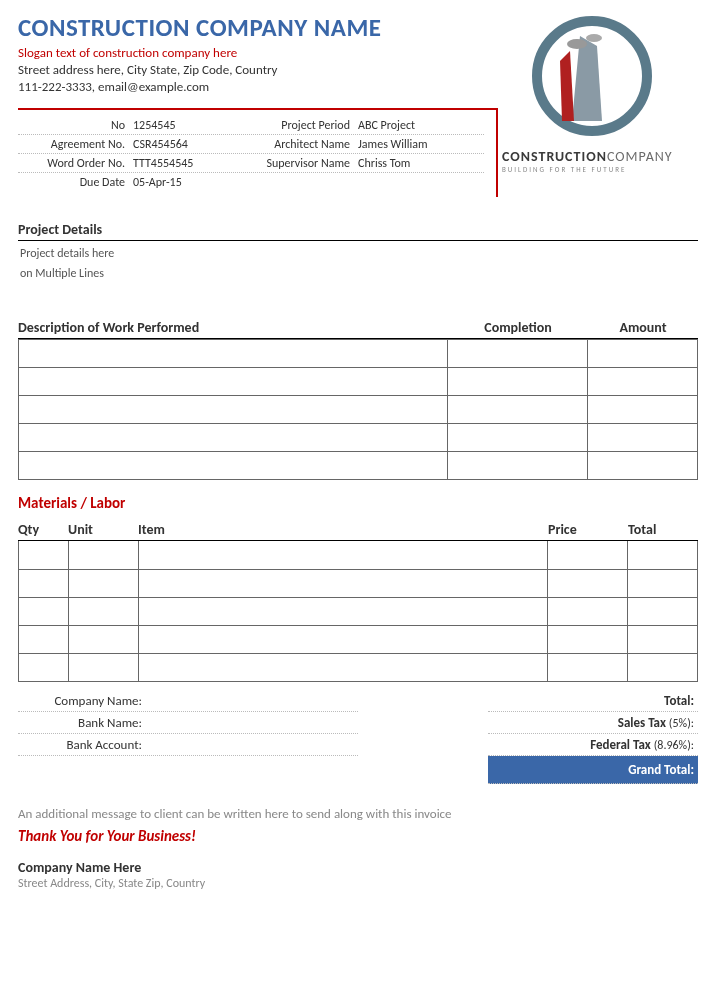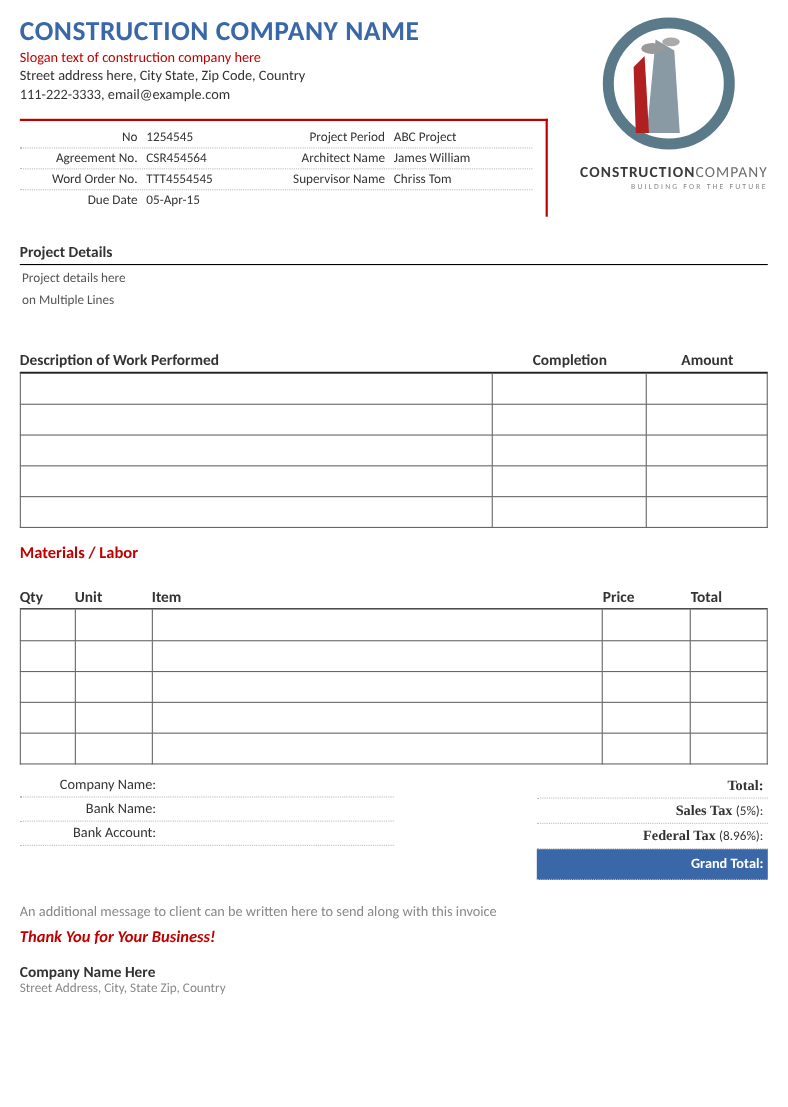--- a/index.html
+++ b/index.html
@@ -1,21 +1,21 @@
 <!DOCTYPE html>
 <html><head>
 <meta charset="utf-8">
 <style>
   * { box-sizing: border-box; margin: 0; padding: 0; }
   body { font-family: Calibri, Arial, sans-serif; font-size: 13px; color: #333; width: 716px; background: #fff; padding: 12px 18px; }
   .header { position: relative; }
   .company-name { color: #3a67a8; font-size: 25px; font-weight: bold; letter-spacing: 0.5px; }
   .slogan { color: #c00000; font-size: 13px; margin-top: 2px; }
   .addr, .contact { color: #333; font-size: 13px; margin-top: 2px; }
-  .logo-box { position: absolute; right: 0; top: -6px; width: 180px; text-align: right; }
+  .logo-box { position: absolute; right: 16px; top: -6px; width: 180px; text-align: left; }
   .logo-circle { width: 140px; height: 140px; margin: 0 auto; position: relative; }
   .logo-text1 { font-size: 14px; color: #6b6b6b; letter-spacing: 1px; margin-top: 2px; }
   .logo-text1 b { color: #3a3a3a; }
   .logo-text2 { font-size: 7px; color: #888; letter-spacing: 2px; }
   .red-box { border-top: 2px solid #c00000; border-right: 2px solid #c00000; margin-top: 14px; width: 480px; padding: 6px 12px 6px 0; }
   .info-row { display: flex; border-bottom: 1px dotted #bbb; padding: 2px 0; }
   .info-row:last-child { border-bottom: none; }
   .info-lbl { width: 115px; text-align: right; padding-right: 8px; font-size: 12px; }
   .info-val { width: 110px; font-size: 12px; }
   .two-col { display: flex; gap: 60px; margin-top: 24px; }
@@ -26,36 +26,36 @@
   .section-h { font-weight: bold; font-size: 14px; margin-top: 36px; display: flex; border-bottom: 1px solid #000; padding-bottom: 2px; }
   .sh-desc { flex: 1; }
   .sh-comp { width: 140px; text-align: center; }
   .sh-amt { width: 110px; text-align: center; }
   table.grid { width: 100%; border-collapse: collapse; }
   table.grid td { border: 1px solid #666; height: 28px; }
   .work td:nth-child(1) { width: auto; }
   .work td:nth-child(2) { width: 140px; }
   .work td:nth-child(3) { width: 110px; }
   .mat-title { color: #c00000; font-weight: bold; font-size: 15px; margin-top: 14px; }
-  .mat-head { display: flex; font-weight: bold; font-size: 14px; border-bottom: 1px solid #000; padding: 2px 0; margin-top: 20px; }
+  .mat-head { display: flex; font-weight: bold; font-size: 14px; border-bottom: 1px solid #000; padding: 2px 0; margin-top: 7px; }
   .mh-qty { width: 50px; }
   .mh-unit { width: 70px; }
   .mh-item { flex: 1; }
   .mh-price { width: 80px; }
   .mh-total { width: 70px; }
   .mat td:nth-child(1){width:50px;} .mat td:nth-child(2){width:70px;} .mat td:nth-child(3){width:auto;} .mat td:nth-child(4){width:80px;} .mat td:nth-child(5){width:70px;}
   .mat tr:first-child td { border-top: none; }
   .bottom { display: flex; margin-top: 8px; }
   .pay-col { width: 340px; }
   .pay-row { display: flex; border-bottom: 1px dotted #bbb; padding: 3px 0; font-size: 13px; }
   .pay-lbl { width: 130px; text-align: right; padding-right: 6px; }
   .tot-col { margin-left: auto; width: 210px; }
   .tot-row { display: flex; border-bottom: 1px dotted #bbb; padding: 3px 0; font-size: 13px; }
   .tot-lbl { flex: 1; text-align: right; padding-right: 4px; }
-  .tot-lbl b { font-weight: bold; font-family: Liberation Serif, serif; }
+  .tot-lbl b { font-weight: bold; }
   .tot-pct { font-size: 12px; }
   .grand { background: #3a67a8; color: #fff; font-weight: bold; }
   .grand .tot-lbl { padding: 3px 4px 3px 0; }
   .msg { color: #888; font-size: 13px; margin-top: 22px; }
   .thanks { color: #c00000; font-weight: bold; font-style: italic; font-size: 15px; text-align: left; margin-top: 6px; }
   .foot-name { font-weight: bold; font-size: 14px; margin-top: 14px; }
   .foot-addr { color: #888; font-size: 12px; }
 </style>
 </head>
 <body>

